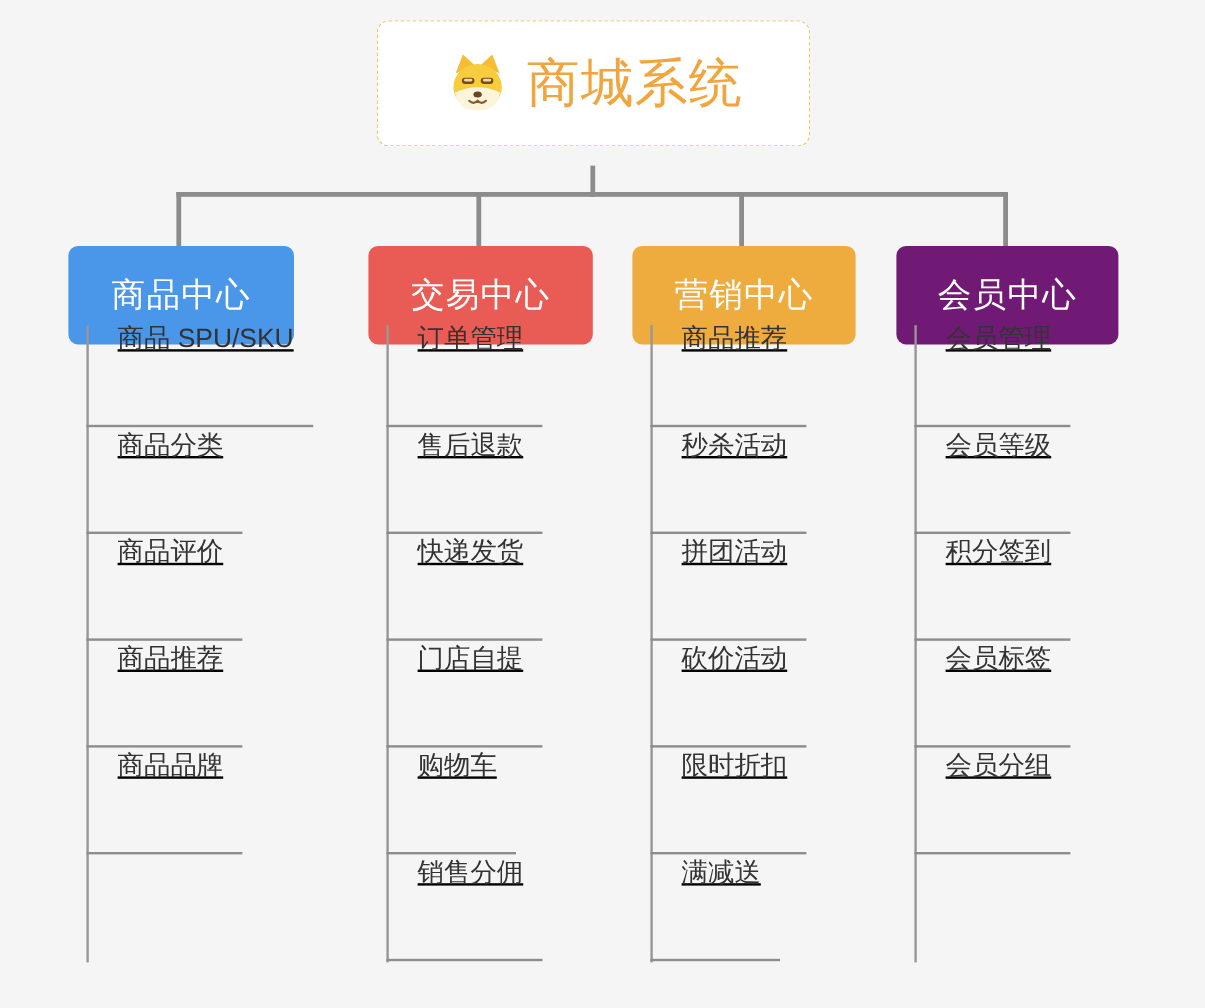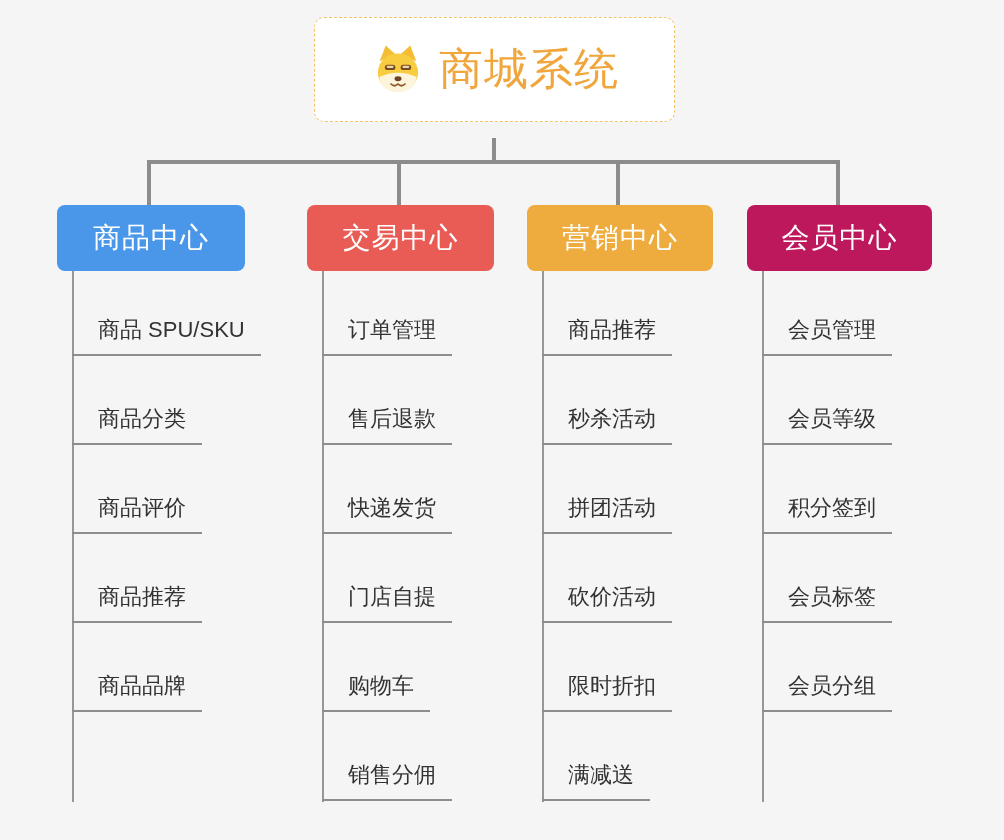--- a/index.html
+++ b/index.html
@@ -34,21 +34,21 @@
   }
   .root-icon { width: 56px; height: 54px; flex: 0 0 auto; }
 
   
   .conn { position: absolute; background: #8c8c8c; }
 
   
   .branch-node {
     position: absolute;
     top: 205px;
-    height: 66px;
+    height: 82px;
     border-radius: 8px;
     display: flex;
     align-items: center;
     justify-content: center;
     color: #ffffff;
     font-size: 28px;
     letter-spacing: 1px;
     cursor: pointer;
     box-sizing: border-box;
     text-align: center;
@@ -79,21 +79,21 @@
     background: #979797;
   }
   .trunk-1 { left: 72px; }
   .trunk-2 { left: 322px; }
   .trunk-3 { left: 542px; }
   .trunk-4 { left: 762px; }
 
   .leaf-slot {
     height: 89px;
     display: flex;
-    align-items: flex-end;
+    text-decoration: underline;
   }
   .leaf-label {
     display: inline-block;
     padding: 0 16px 9px 26px;
     border-bottom: 2px solid #8d8d8d;
     font-size: 22px;
     color: #333333;
     white-space: nowrap;
     cursor: pointer;
   }
@@ -122,21 +122,21 @@
       <rect x="37" y="25" width="8" height="2.6" rx="1.3" fill="#e8d9a8"></rect>
       <ellipse cx="32" cy="40" rx="4" ry="2.8" fill="#6b4423"></ellipse>
       <path d="M24 46 Q28 50 32 46 Q36 50 40 46" stroke="#8a5a2b" stroke-width="2" fill="none" stroke-linecap="round"></path>
     </svg>
     <span class="root-title" style="color: rgb(240, 166, 60);">商城系统</span>
   </div>
 
   <div class="branch-node branch-product" style="background-color: rgb(74, 150, 232);">商品中心</div>
   <div class="branch-node branch-trade" style="background-color: rgb(232, 92, 85);">交易中心</div>
   <div class="branch-node branch-marketing" style="background-color: rgb(239, 172, 62);">营销中心</div>
-  <div class="branch-node branch-member" style="background-color: #be185d;">会员中心</div>
+  <div class="branch-node branch-member" style="background-color: #701a75;">会员中心</div>
 
   <div class="trunk trunk-1"></div>
   <div class="trunk trunk-2"></div>
   <div class="trunk trunk-3"></div>
   <div class="trunk trunk-4"></div>
 
   <div class="column col-1">
     <div class="leaf-slot">
         <span class="leaf-label">商品 SPU/SKU</span>
       </div>

